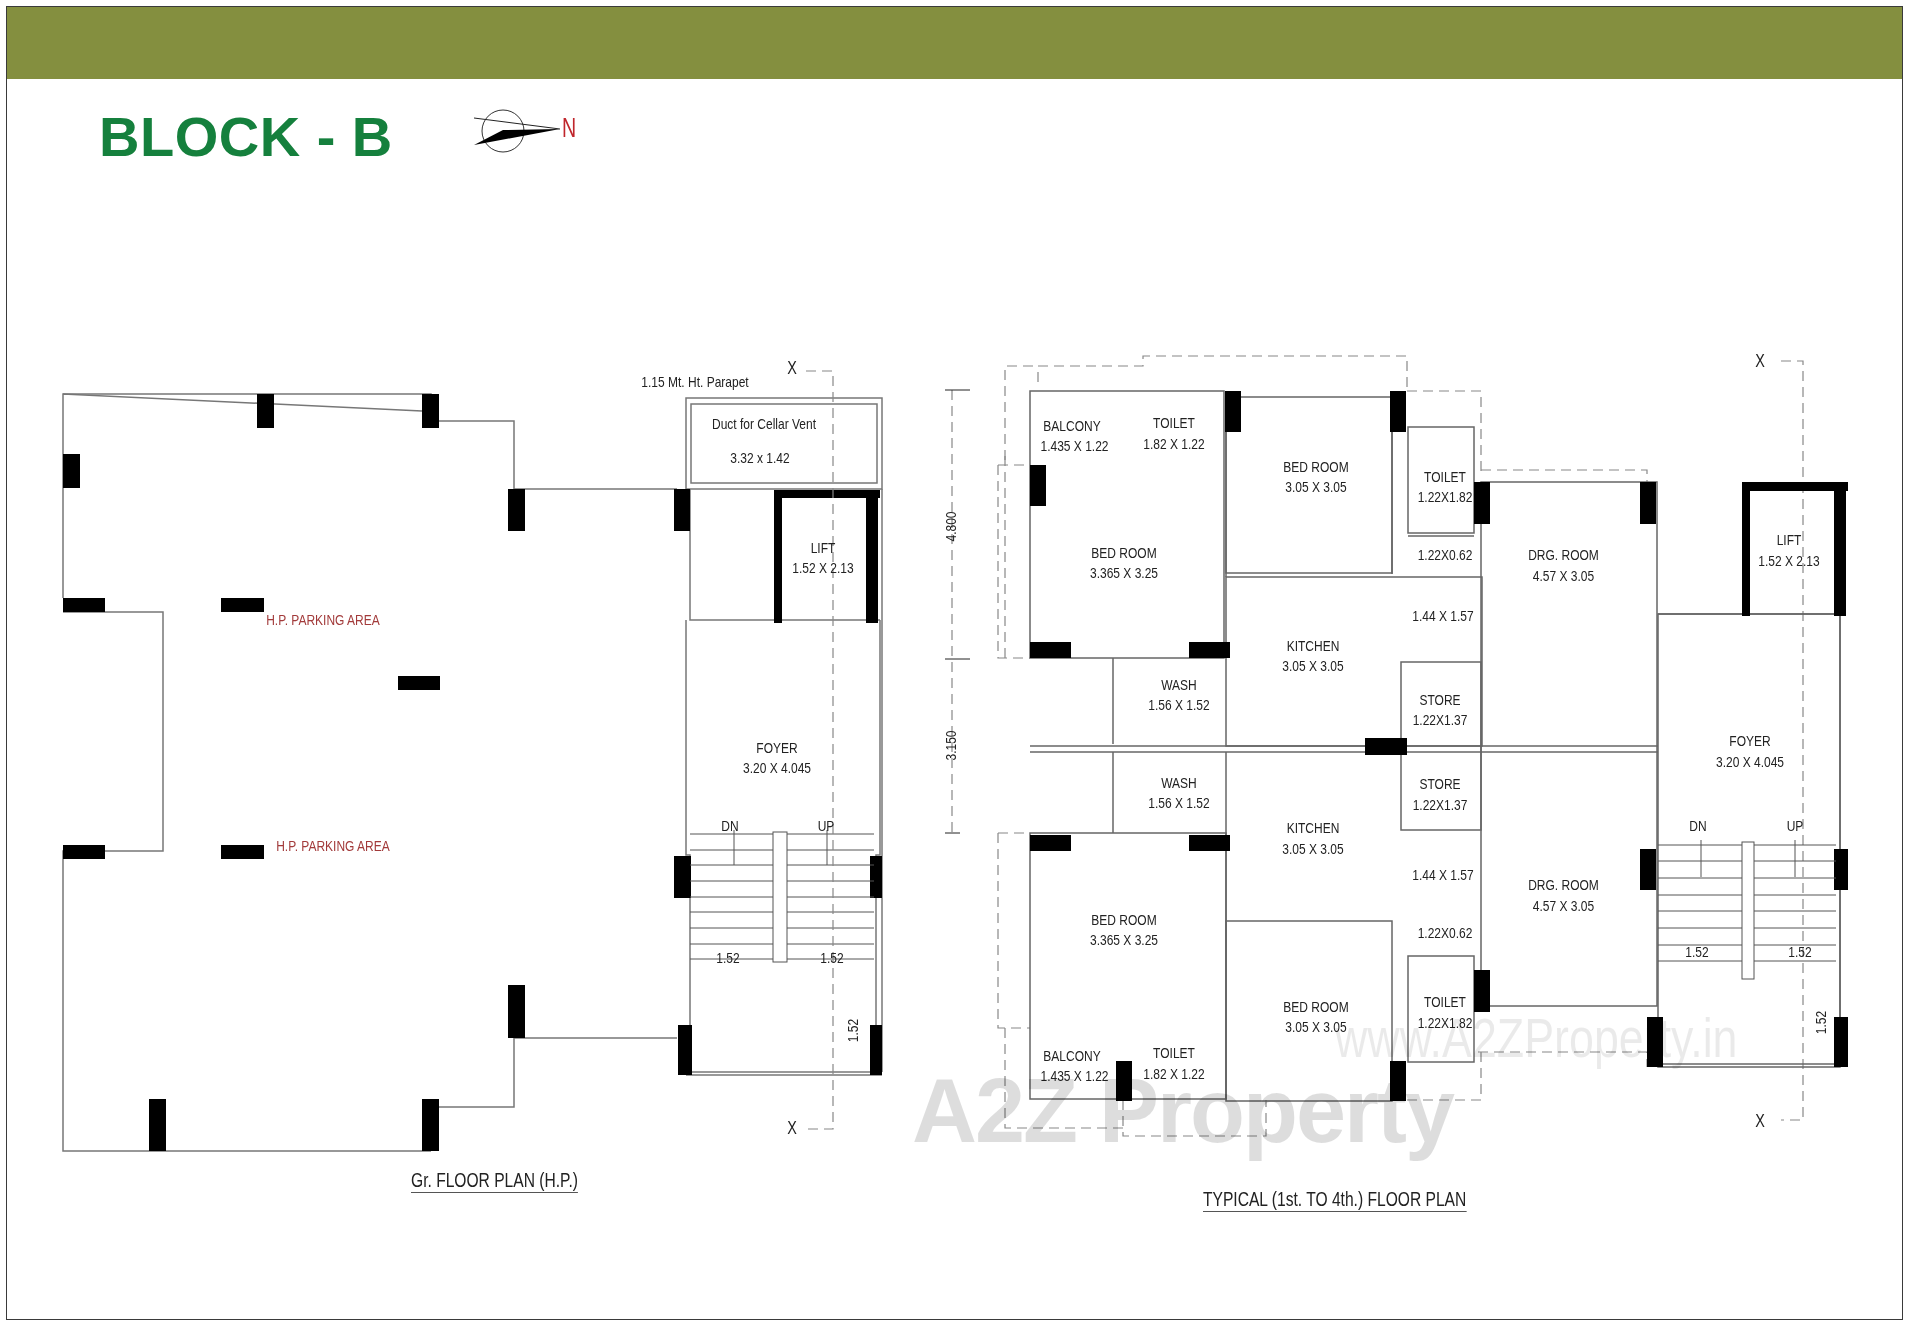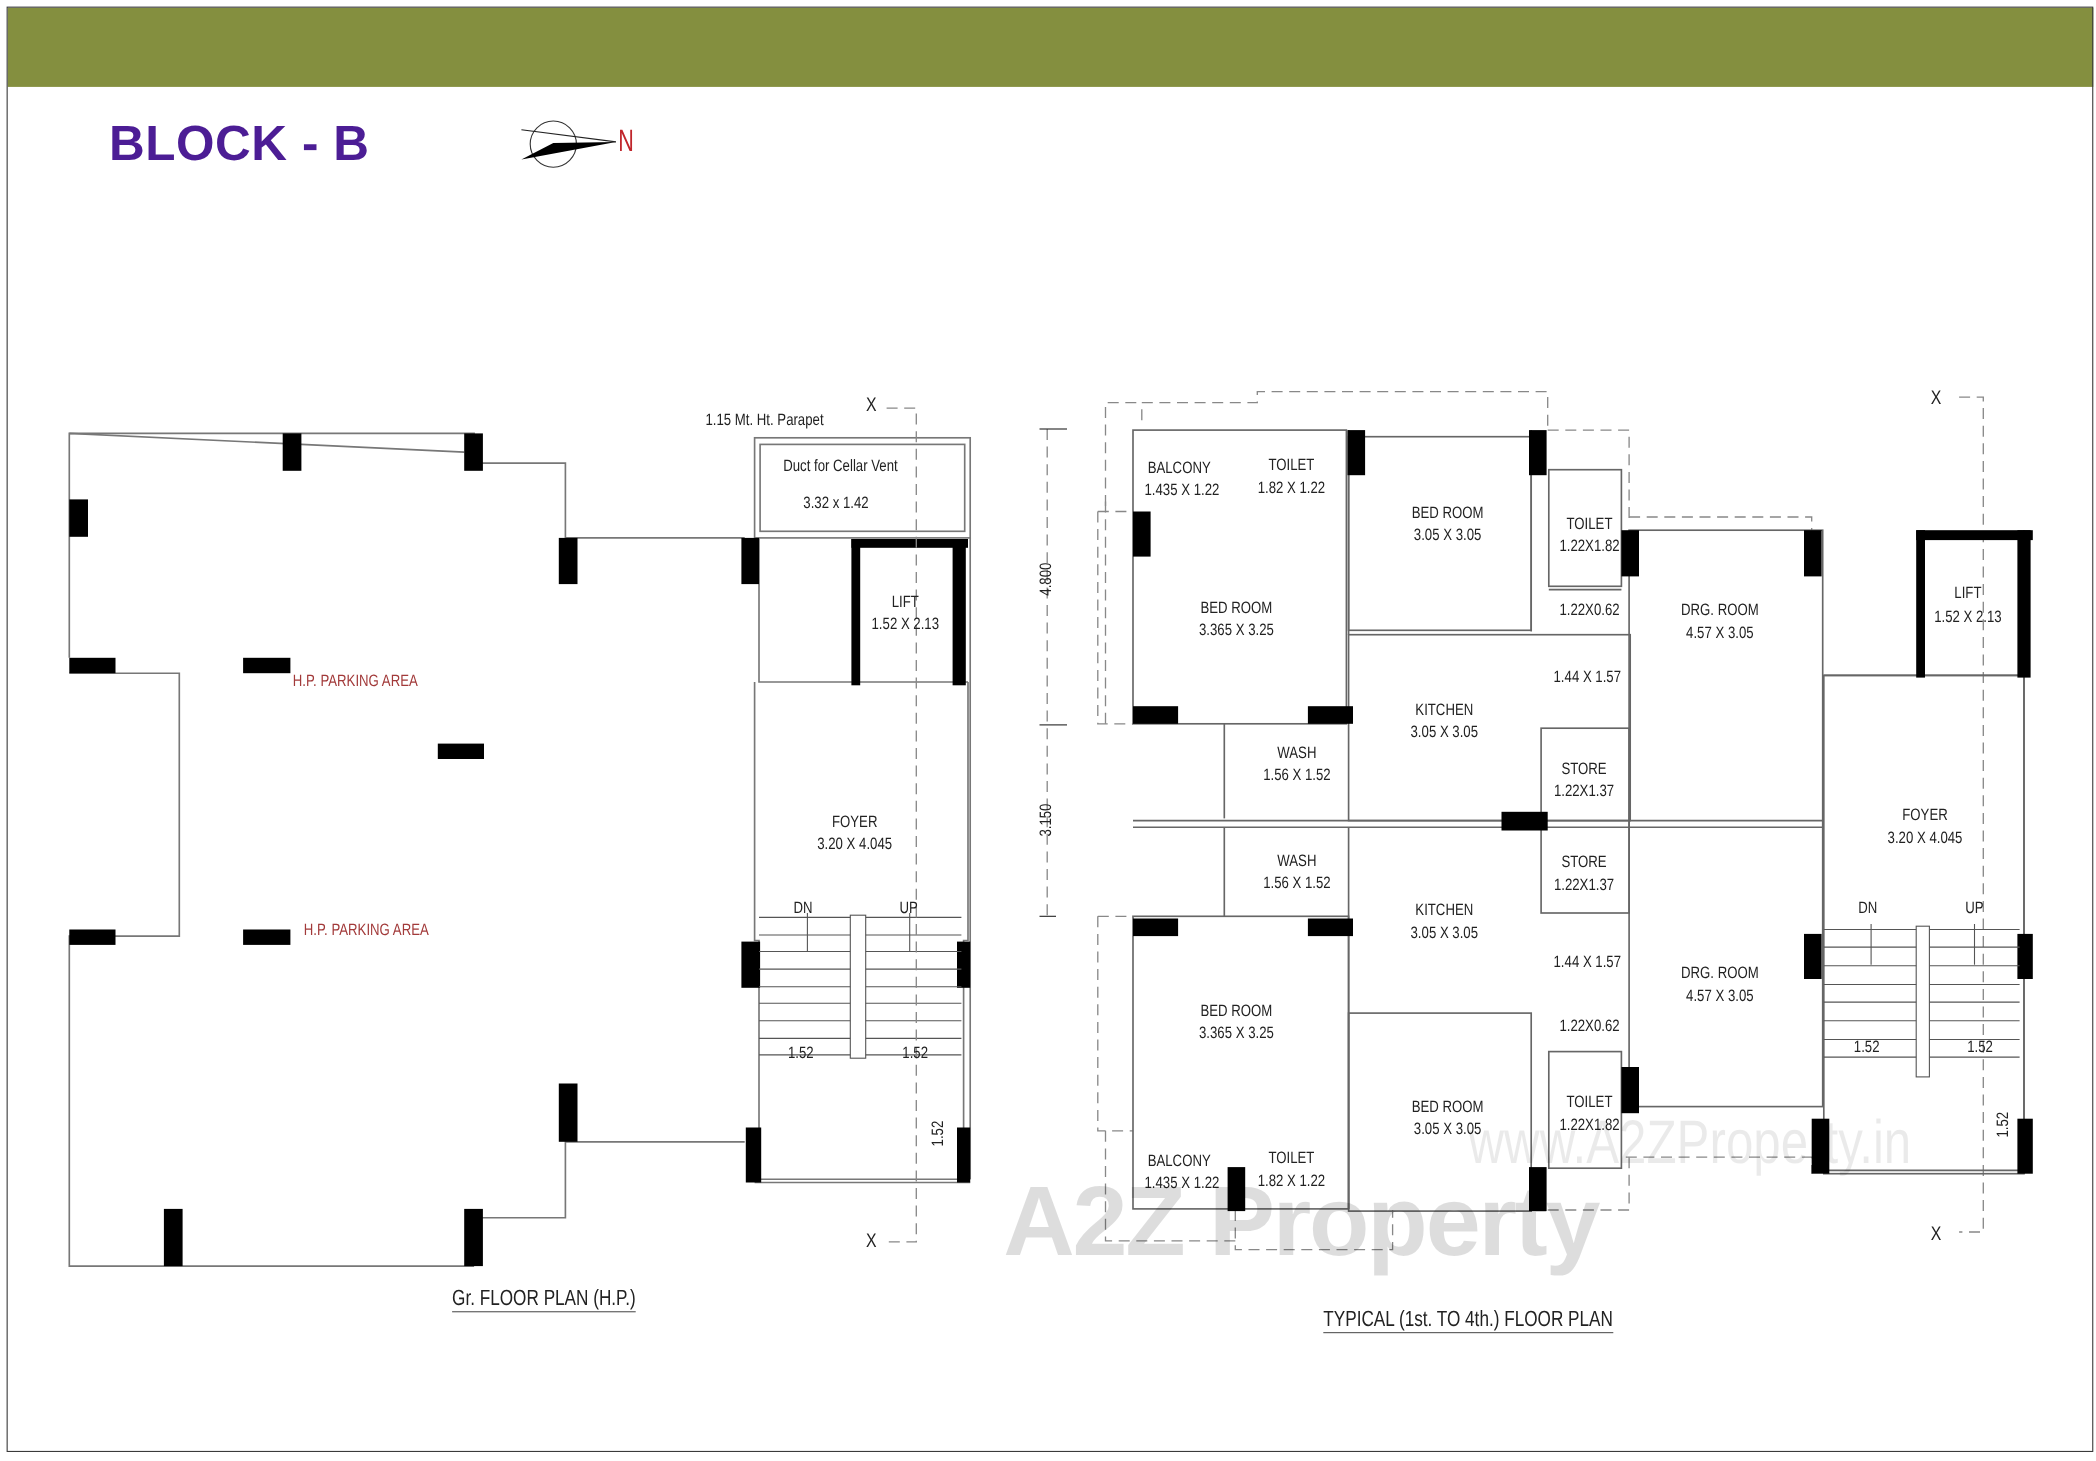--- a/index.html
+++ b/index.html
@@ -1,19 +1,19 @@
 <!DOCTYPE html>
 <html><head>
 <meta charset="utf-8">
 <style>
   html,body{margin:0;padding:0;background:#fff;}
   body{width:1905px;height:1328px;position:relative;overflow:hidden;font-family:"Liberation Sans",sans-serif;}
   .frame{position:absolute;left:6px;top:6px;width:1897px;height:1314px;border:1.5px solid #3a3a3a;box-sizing:border-box;}
   .header-bar{position:absolute;left:7px;top:7px;width:1896px;height:72px;background:#848f3f;}
-  .block-title{position:absolute;left:99px;top:104px;font-size:45px;font-weight:bold;color:#4c1d95;letter-spacing:0.5px;}
+  .block-title{position:absolute;left:99px;top:104px;font-size:56px;font-weight:bold;color:#15803d;letter-spacing:0.5px;}
   .compass{position:absolute;left:470px;top:100px;width:120px;height:60px;}
   .compass-n{position:absolute;left:562px;top:112px;font-size:28px;color:#c0262c;font-family:"Liberation Sans Narrow","Liberation Sans",sans-serif;transform:scaleX(0.7);transform-origin:left top;}
   svg.plan{position:absolute;left:0;top:0;}
   .lbl{position:absolute;font-size:15px;color:#222;text-align:center;line-height:20px;transform:scaleX(0.8);transform-origin:center top;white-space:nowrap;}
   .lbl.red{color:#a23a3a;}
   .caption{position:absolute;font-size:20px;color:#222;border-bottom:1.5px solid #555;white-space:nowrap;transform:scaleX(0.78);transform-origin:left top;line-height:24px;}
   .wm1{position:absolute;left:912px;top:1060px;font-size:90px;font-weight:bold;color:#000;opacity:0.13;letter-spacing:-2px;white-space:nowrap;}
   .wm2{position:absolute;left:1335px;top:1005px;font-size:56px;color:#000;opacity:0.08;white-space:nowrap;transform:scaleX(0.8);transform-origin:left top;}
   .dim{position:absolute;font-size:15px;color:#222;transform:rotate(-90deg) scaleX(0.8);white-space:nowrap;}
 </style>

